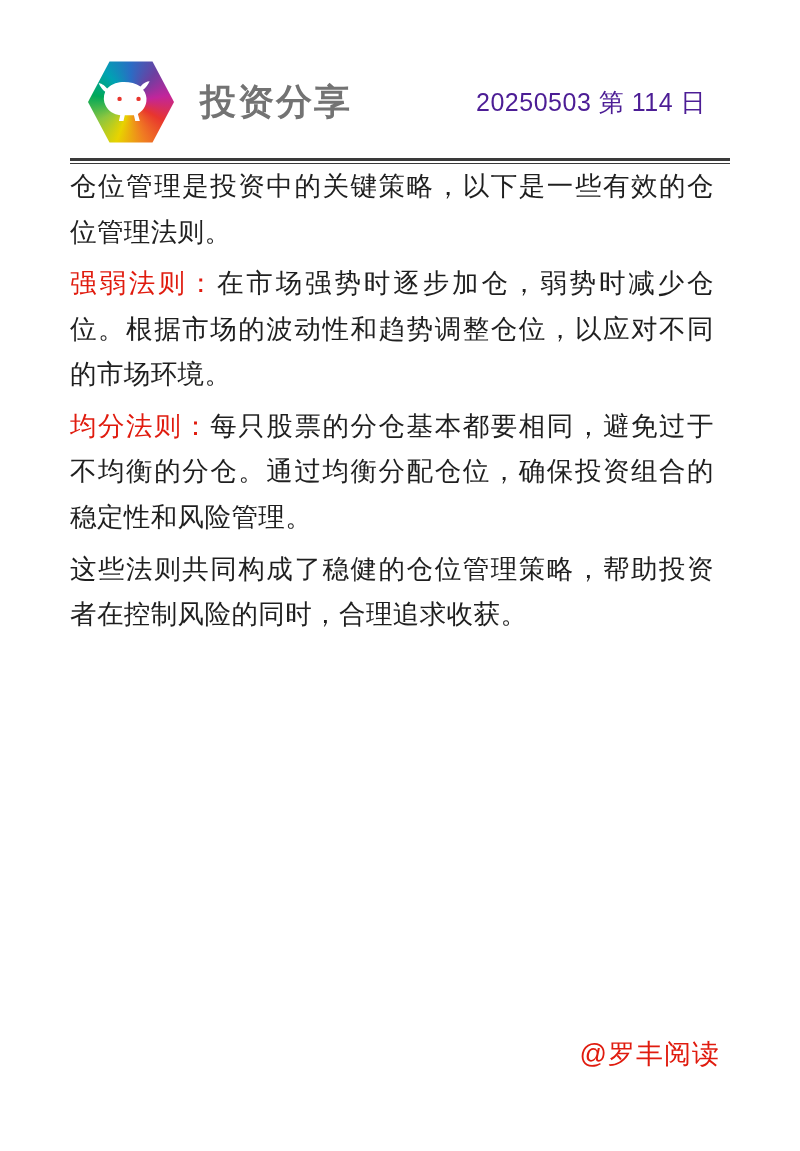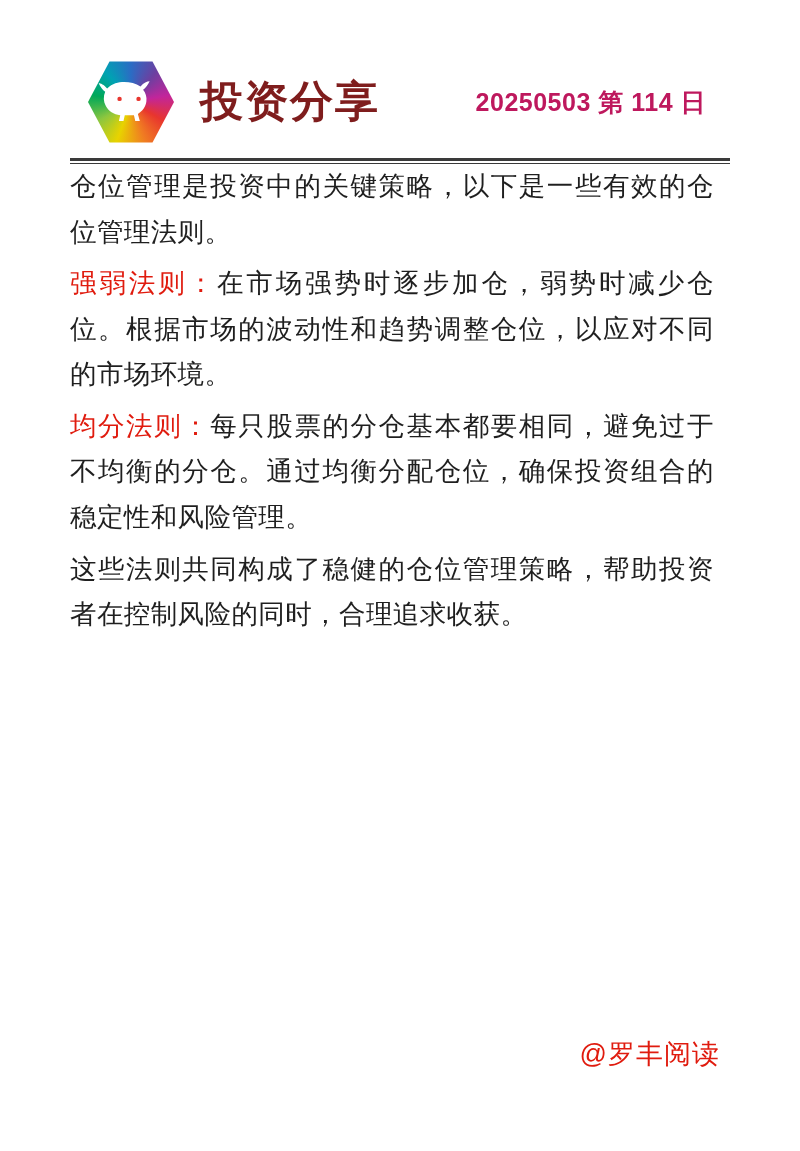--- a/index.html
+++ b/index.html
@@ -56,32 +56,32 @@
   .logo-bull {
     position: absolute;
     left: 12%;
     top: 18%;
     width: 76%;
     height: 64%;
     color: #ffffff;
   }
   .logo-bull svg { width: 100%; height: 100%; display: block; }
   .brand-title {
-    font-size: 43px;
+    font-size: 36px;
     font-weight: bold;
     letter-spacing: 2px;
-    color: #7f1d1d;
+    color: #737373;
     margin-left: 26px;
     white-space: nowrap;
   }
   .header-date {
     margin-left: auto;
     font-size: 25px;
-    color: #be185d;
-    font-weight: bold;
+    color: #4c1d95;
+    font-weight: normal;
     white-space: nowrap;
     padding-right: 6px;
     letter-spacing: 0.5px;
   }
 
   
   .divider {
     margin: 10px 6px 0 6px;
     border-top: 3px solid #3a3a3a;
     height: 6px;

